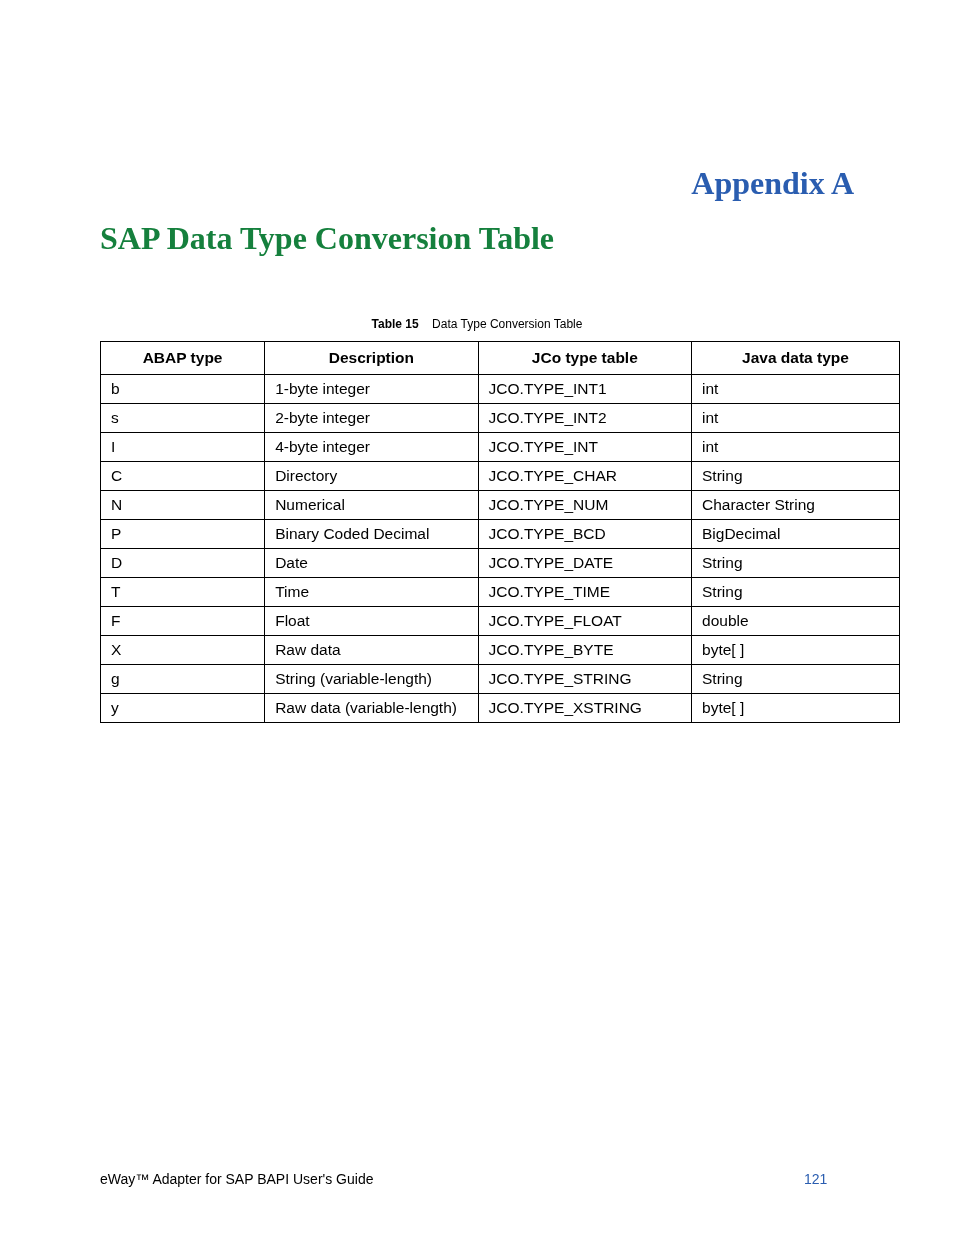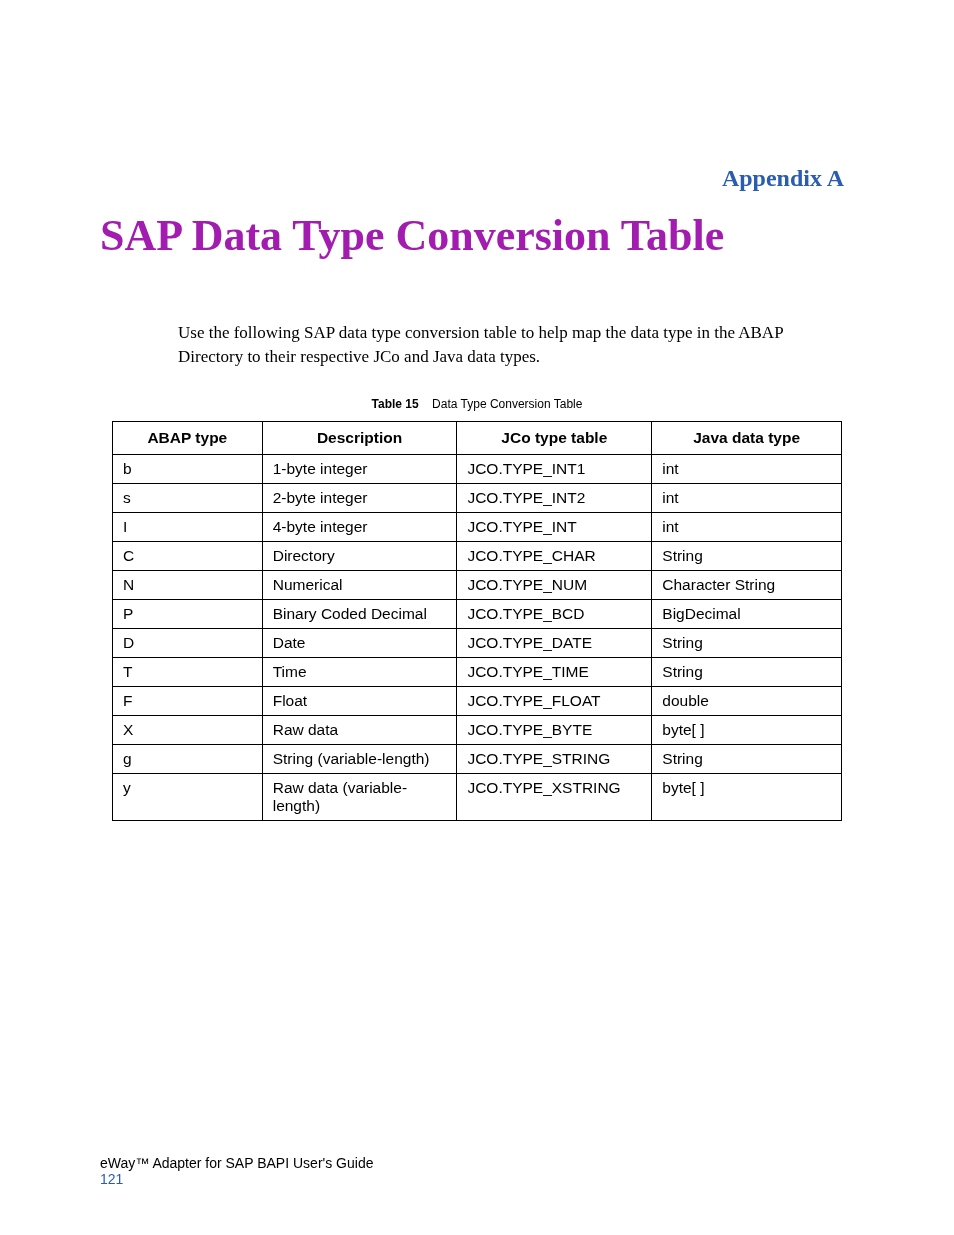--- a/index.html
+++ b/index.html
@@ -10,52 +10,51 @@
       height: 1235px;
       position: relative;
       color: #000;
     }
     .page {
       padding: 165px 100px 0 100px;
     }
     .appendix-label {
       font-family: "Palatino Linotype", "Book Antiqua", Palatino, serif;
       font-weight: bold;
-      font-size: 24px;
+      font-size: 32px;
       color: #2a5db0;
       text-align: right;
       margin-bottom: 18px;
-      margin-right: 10px;
     }
     .chapter-title {
       font-family: "Palatino Linotype", "Book Antiqua", Palatino, serif;
       font-weight: bold;
-      font-size: 44px;
-      color: #a21caf;
+      font-size: 32px;
+      color: #15803d;
       margin-bottom: 60px;
     }
     .body-text {
       font-family: "Palatino Linotype", "Book Antiqua", Palatino, serif;
       font-size: 17px;
       line-height: 1.4;
       margin-left: 78px;
       margin-right: 20px;
       margin-bottom: 28px;
     }
     .table-caption {
       font-family: "Optima", "Segoe UI", "Lucida Grande", sans-serif;
       font-size: 12px;
       text-align: center;
       margin-bottom: 10px;
     }
     .table-caption-label {
       font-weight: bold;
     }
     .data-table {
-      width: 730px;
+      width: 800px;
       margin: 0 auto;
       border-collapse: collapse;
       font-family: "Optima", "Segoe UI", "Lucida Grande", sans-serif;
       font-size: 15.5px;
     }
     .data-table th {
       border: 1px solid #000;
       padding: 7px 10px;
       font-weight: bold;
       text-align: center;
@@ -74,33 +73,31 @@
     .footer {
       position: absolute;
       bottom: 48px;
       left: 100px;
       right: 100px;
       display: flex;
       justify-content: space-between;
       align-items: baseline;
       font-family: "Optima", "Segoe UI", "Lucida Grande", sans-serif;
       font-size: 14px;
-      flex-direction: column;
     }
     .footer-left { flex: 1; text-align: left; }
     .footer-center { flex: 0; color: #2a5db0; text-align: left; min-width: 50px; }
     .footer-right { flex: 1; text-align: right; }
   </style>
 </head>
 <body>
 
 <div class="page">
   <div class="appendix-label">Appendix A</div>
   <h1 class="chapter-title">SAP Data Type Conversion Table</h1>
-  <p class="body-text">Use the following SAP data type conversion table to help map the data type in the ABAP Directory to their respective JCo and Java data types.</p>
   <div class="table-caption">
     <span class="table-caption-label">Table 15</span>
     <span>&nbsp;&nbsp;</span>
     <span>Data Type Conversion Table</span>
   </div>
   <table class="data-table">
     <colgroup>
       <col class="c1">
         <col class="c2">
         <col class="c3">

